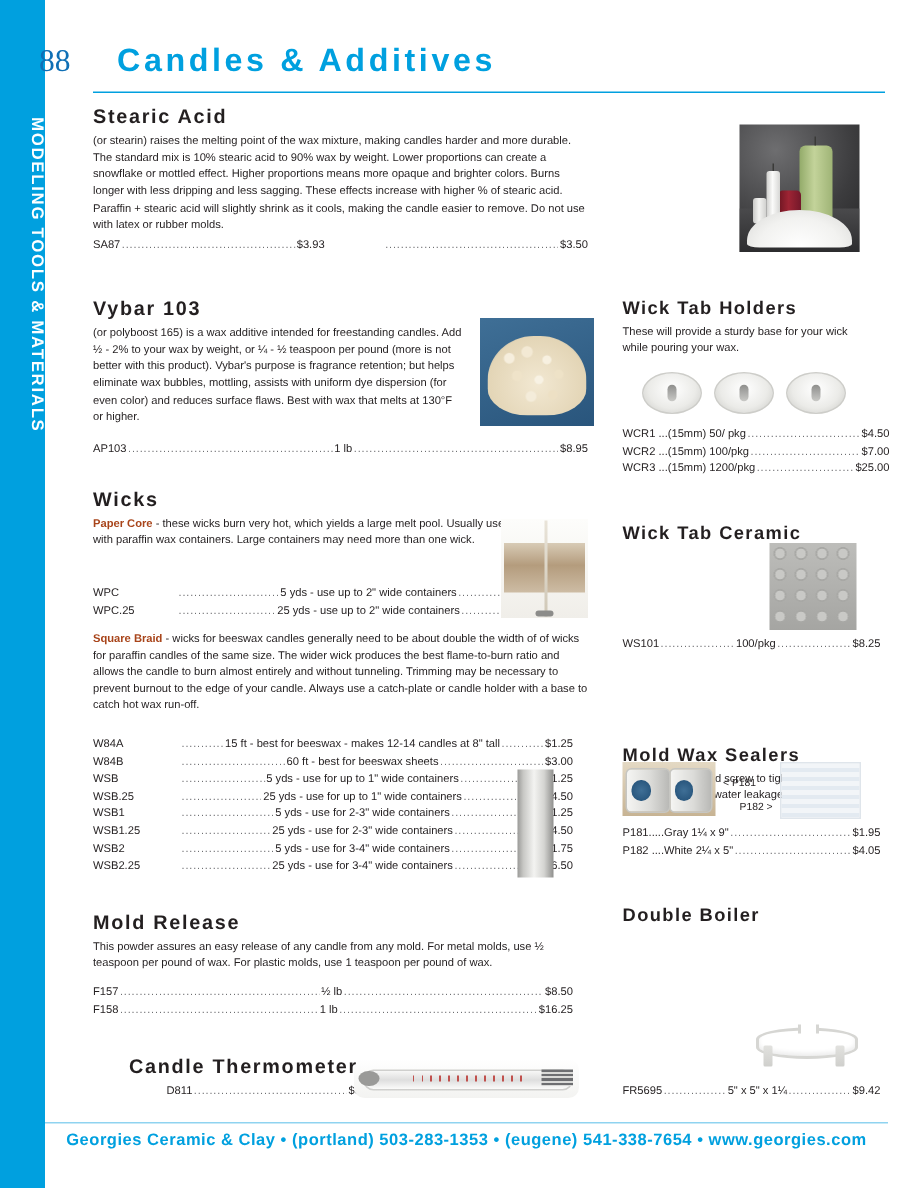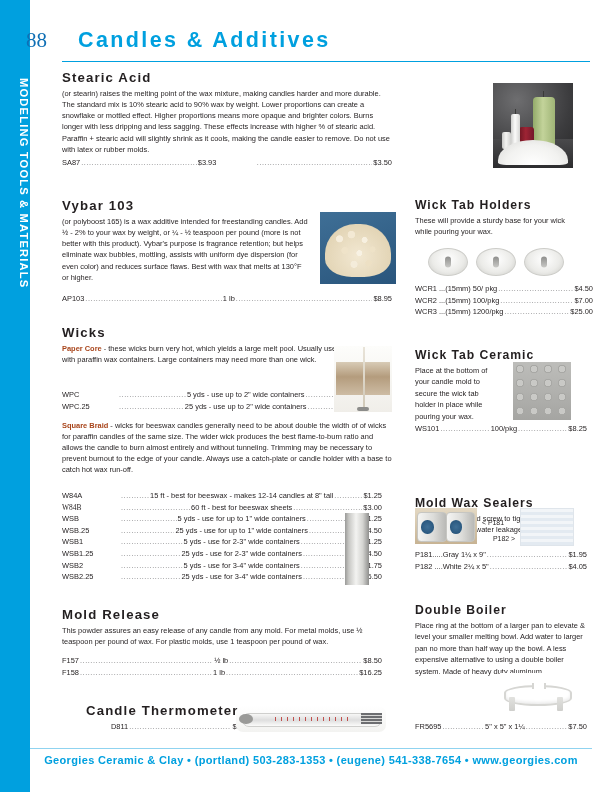--- a/index.html
+++ b/index.html
@@ -397,21 +397,21 @@
 
 <div class="col-left" style="top:490px;width:320px;">
   <div class="prow">
     <span class="code" style="width:58px;">W84A</span>
     <span class="dots"></span>
     <span class="mid">15 ft - best for beeswax - makes 12-14 candles at 8" tall</span>
     <span class="dots"></span>
     <span class="amt">$1.25</span>
   </div>
   <div class="prow">
-    <span class="code" style="width:58px;font-family:Liberation Serif, serif;">W84B</span>
+    <span class="code" style="width:58px;">W84B</span>
     <span class="dots"></span>
     <span class="mid">60 ft - best for beeswax sheets</span>
     <span class="dots"></span>
     <span class="amt">$3.00</span>
   </div>
   <div class="prow">
     <span class="code" style="width:58px;">WSB</span>
     <span class="dots"></span>
     <span class="mid">5 yds - use for up to 1" wide containers</span>
     <span class="dots"></span>
@@ -513,21 +513,20 @@
   </div>
   <div class="prow">
     <span class="code">WCR3 ...(15mm) 1200/pkg</span>
     <span class="dots"></span>
     <span class="amt">$25.00</span>
   </div>
 </div>
 
 <div class="col-right" style="top:348px;">
   <h2 class="sec sm">Wick Tab Ceramic</h2>
-  <p class="body rt" style="width:82px;">Place at the bottom of your candle mold to secure the wick tab holder in place while pouring your wax.</p>
 </div>
 <div class="photo ph-stickers" style="left:513px;top:362px;width:58px;height:58px;"></div>
 <div class="col-right" style="top:423px;width:172px;">
   <div class="prow">
     <span class="code">WS101</span>
     <span class="dots"></span>
     <span class="mid">100/pkg</span>
     <span class="dots"></span>
     <span class="amt">$8.25</span>
   </div>
@@ -552,32 +551,31 @@
   </div>
   <div class="prow">
     <span class="code">P182 ....White  2¼ x 5"</span>
     <span class="dots"></span>
     <span class="amt">$4.05</span>
   </div>
 </div>
 
 <div class="col-right" style="top:603px;">
   <h2 class="sec sm">Double Boiler</h2>
-  <p class="body rt" style="width:172px;">Place ring at the bottom of a larger pan to elevate &amp; level your smaller melting bowl. Add water to larger pan no more than half way up the bowl. A less expensive alternative to using a double boiler system. Made of heavy duty aluminum.</p>
 </div>
 <div class="photo ph-ring" style="left:500px;top:673px;width:72px;height:42px;">
   <div class="band"></div>
   <div class="notch"></div>
   <div class="leg" style="left:12%;top:56%;"></div>
   <div class="leg" style="right:12%;top:56%;"></div>
 </div>
 <div class="col-right" style="top:721px;width:172px;">
   <div class="prow">
     <span class="code">FR5695</span>
     <span class="dots"></span>
     <span class="mid">5" x 5" x 1¼</span>
     <span class="dots"></span>
-    <span class="amt">$7.50</span>
+    <span class="amt">$9.42</span>
   </div>
 </div>
 
 <div class="footer-rule"></div>
 <div class="footer">Georgies Ceramic &amp; Clay  •  (portland) 503-283-1353  •  (eugene) 541-338-7654  •  www.georgies.com</div>
 
 </body></html>

